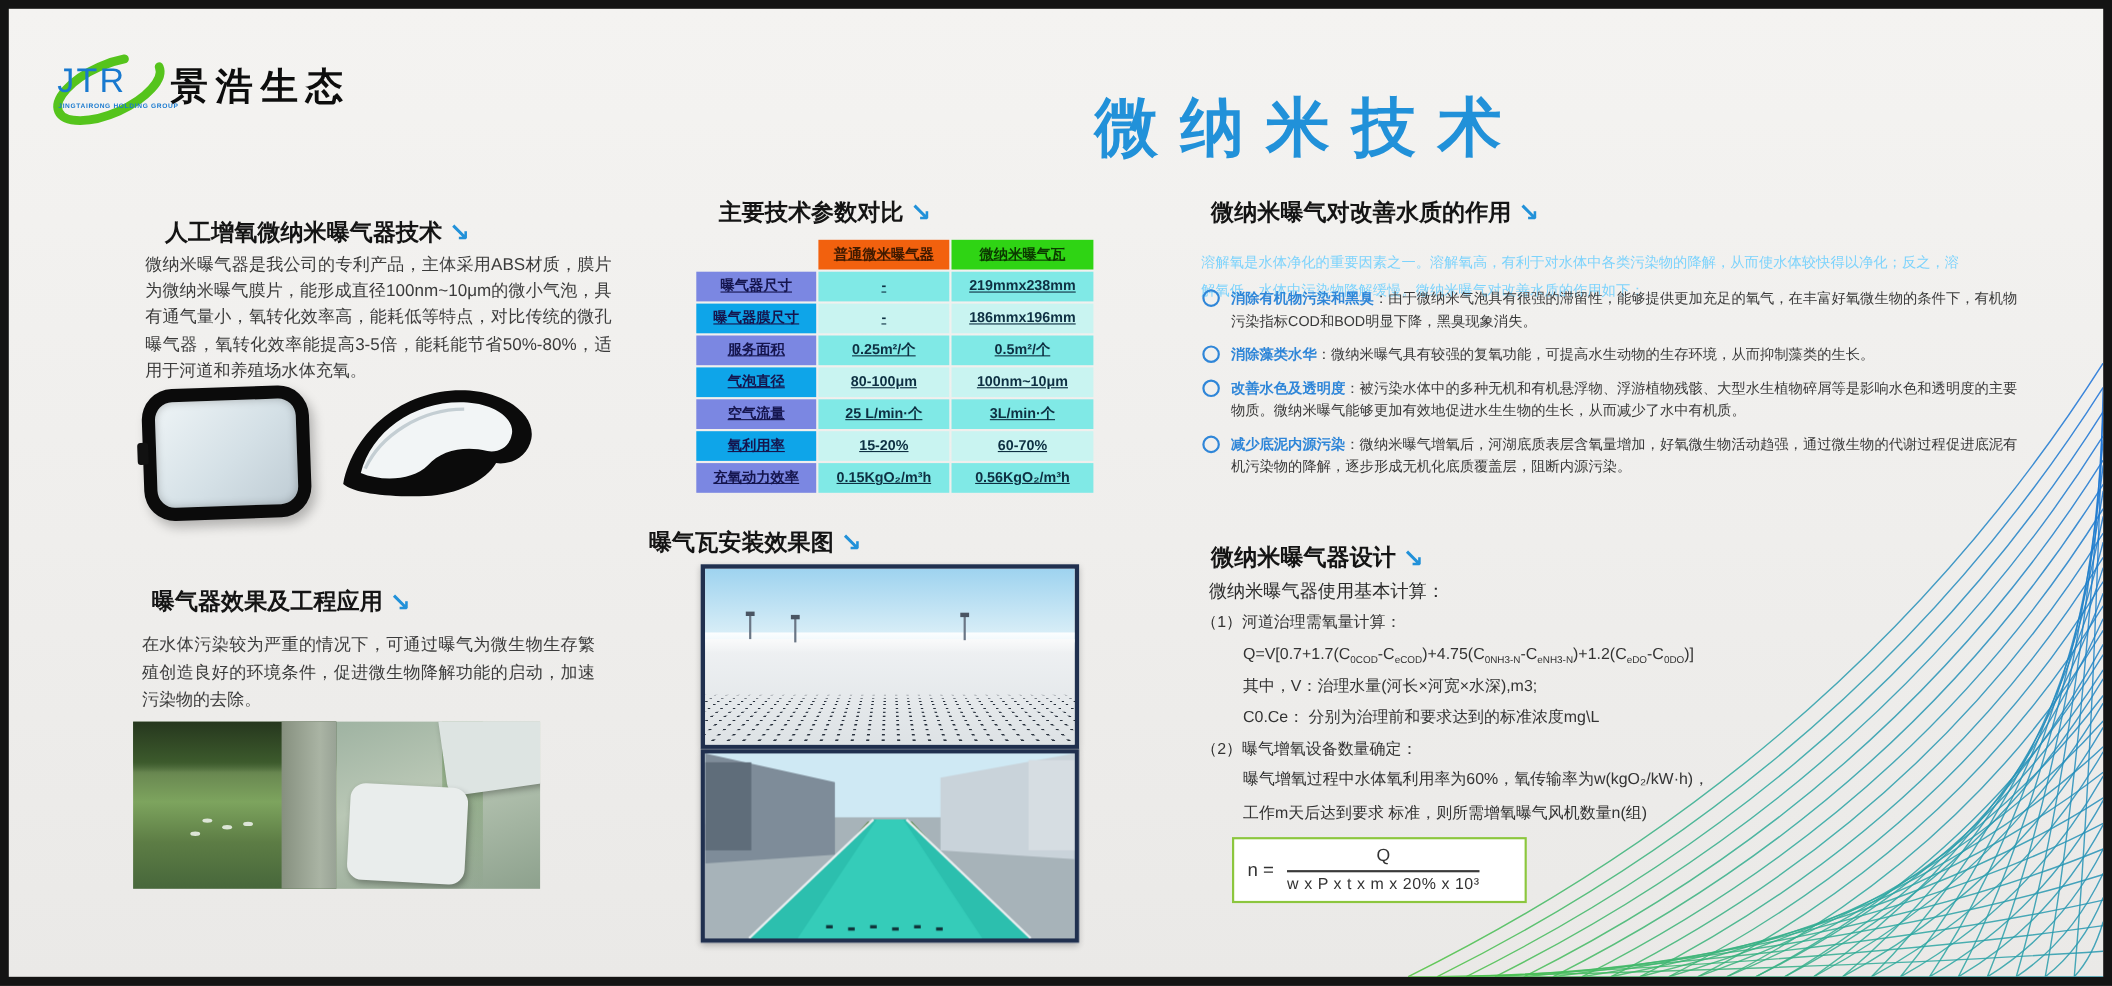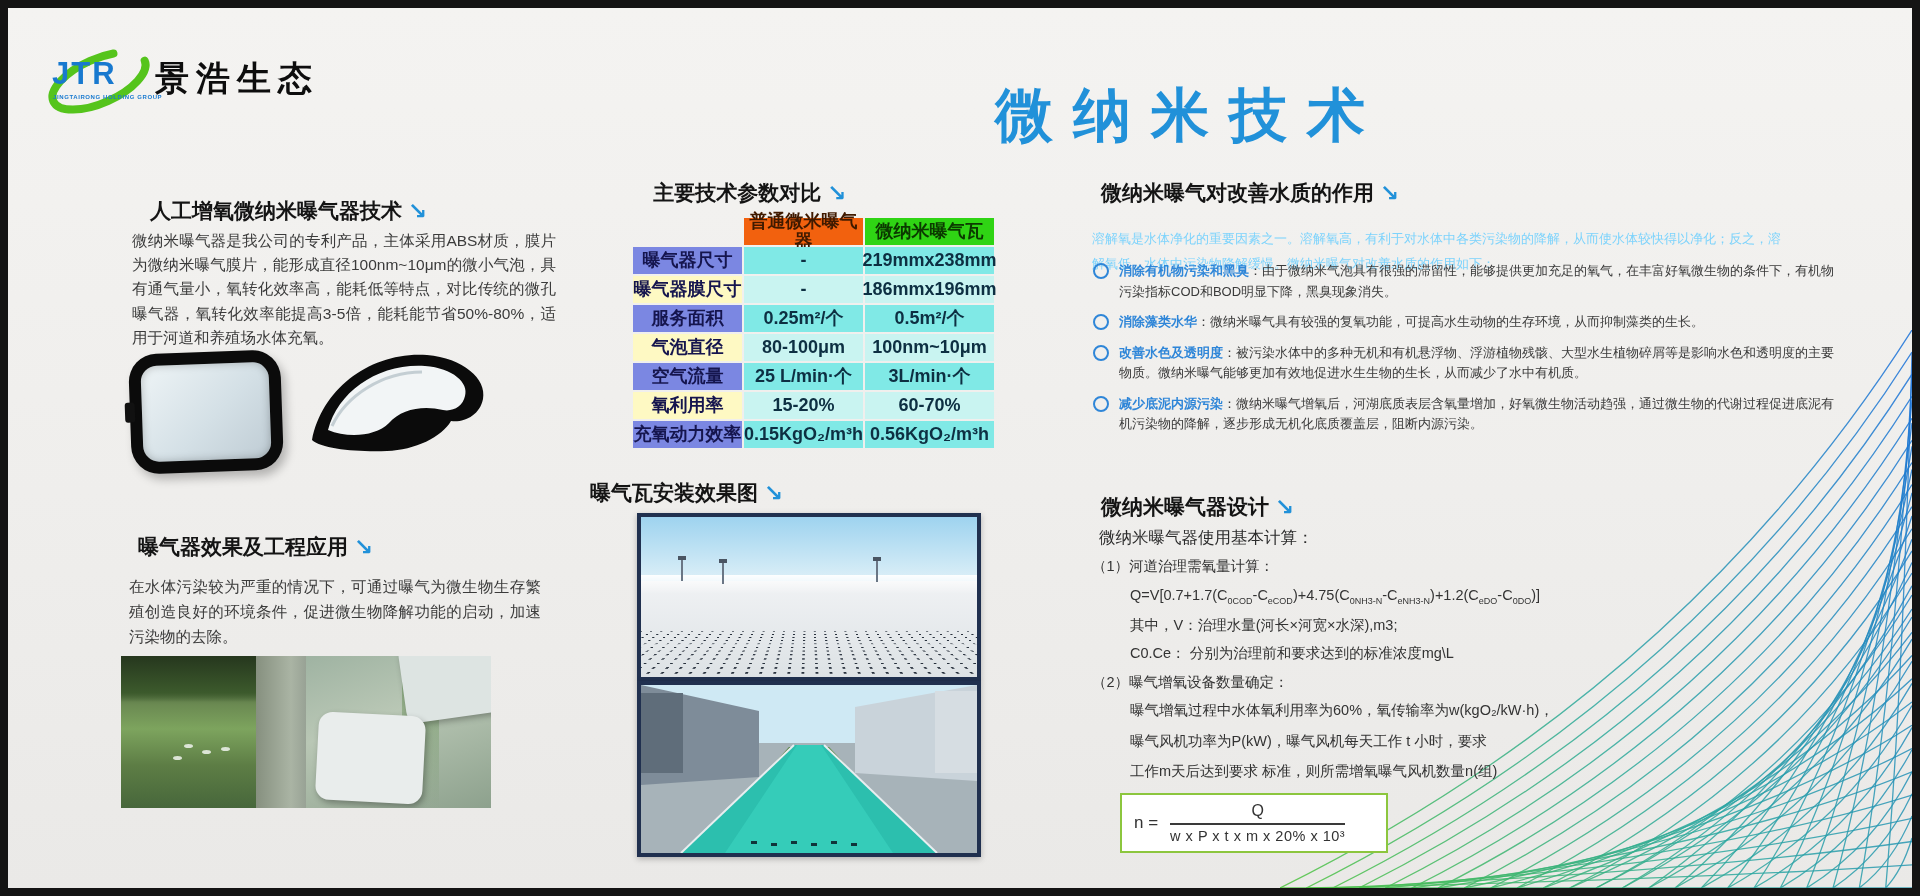--- a/index.html
+++ b/index.html
@@ -3,21 +3,21 @@
 <meta charset="utf-8">
 <style>
   html,body{margin:0;padding:0;background:#333;}
   .page{position:relative;width:1920px;height:896px;overflow:hidden;background:#141414;
         font-family:"Liberation Sans","DejaVu Sans",sans-serif;}
   .inner-bg{position:absolute;inset:8px;background:linear-gradient(180deg,#f4f3f1 0%,#efeeec 55%,#eae9e7 100%);z-index:0;}
   .abs{position:absolute;z-index:2;}
 
   
   .logo-swoosh{left:44px;top:44px;width:110px;height:74px;z-index:2;}
-  .logo-jtr{left:52px;top:56px;font-size:31px;font-weight:700;color:#1879cf;letter-spacing:2px;z-index:3;}
+  .logo-jtr{left:52px;top:56px;font-size:31px;font-weight:400;color:#1879cf;letter-spacing:2px;z-index:3;}
   .logo-group{left:53px;top:94px;font-size:6px;font-weight:700;color:#1879cf;letter-spacing:0.6px;z-index:3;}
   .logo-company{left:155px;top:56px;font-size:34px;font-weight:700;color:#0d0d0d;letter-spacing:7px;
                 font-family:"Liberation Serif","DejaVu Serif",serif;z-index:2;}
 
   
   .page-title{left:890px;top:38px;width:600px;text-align:center;font-size:58px;font-weight:700;
               color:#2191d9;letter-spacing:20px;z-index:2;}
 
   
   .sec-h{font-size:21px;font-weight:700;color:#141414;white-space:nowrap;}
@@ -52,26 +52,26 @@
   .photo-tiles .moss{position:absolute;left:52%;top:0;width:20%;height:100%;
         background:linear-gradient(180deg,rgba(86,134,66,.55),rgba(86,134,66,0));}
   .photo-tiles .tile1{position:absolute;left:6%;bottom:4%;width:58%;height:58%;background:#e9edec;border-radius:14px;
         transform:rotate(3deg);box-shadow:2px 3px 6px rgba(0,0,0,.3);}
   .photo-tiles .tile2{position:absolute;right:-10%;top:-12%;width:58%;height:52%;background:#dde4e2;border-radius:12px;
         transform:rotate(-8deg);box-shadow:2px 3px 6px rgba(0,0,0,.3);}
 
   
   .params-h{left:590px;top:179px;width:320px;text-align:center;}
   .tbl{left:633px;top:218px;display:grid;grid-template-columns:109px 119px 129px;grid-auto-rows:27px;gap:2px;z-index:2;}
-  .cell{display:flex;align-items:center;justify-content:center;font-size:18px;font-weight:700;text-align:center;line-height:1.1;}
+  .cell{display:flex;align-items:center;justify-content:center;font-size:13px;font-weight:700;text-align:center;line-height:1.1;text-decoration:underline;}
   .cell.empty{background:transparent;}
   .ch.o{background:#f2610e;color:#401a00;}
   .ch.g{background:#2fd414;color:#0b3a00;}
   .lab.dk{background:#7b87e2;color:#15154e;}
-  .lab.lt{background:#fef9c3;color:#15154e;}
+  .lab.lt{background:#0ea5e9;color:#15154e;}
   .val.dk{background:#80e9e6;color:#0d2f42;}
   .val.lt{background:#c9f4f1;color:#0d2f42;}
 
   
   .install-h{left:590px;top:479px;width:320px;text-align:left;}
   .fig{border:4px solid #20304f;background:#dfe4e7;overflow:hidden;box-shadow:0 2px 6px rgba(0,0,0,.25);z-index:2;}
   .fig1{left:637px;top:513px;width:336px;height:160px;}
   .fig1 .sky{position:absolute;left:0;top:0;right:0;height:42%;background:linear-gradient(180deg,#9ed3ef,#e0f1f8);}
   .fig1 .ground{position:absolute;left:0;top:40%;right:0;bottom:0;background:linear-gradient(180deg,#f0f2f4,#dde2e5);}
   .fig1 .dots{position:absolute;left:-30%;right:-30%;bottom:-6px;height:92%;
@@ -267,21 +267,20 @@
   </div>
   <div class="abs design-sub">微纳米曝气器使用基本计算：</div>
 
   <div class="abs calc">
     <div class="row">（1）河道治理需氧量计算：</div>
     <div class="row ind"><span>Q=V[0.7+1.7(C</span><sub>0COD</sub><span>-C</span><sub>eCOD</sub><span>)+4.75(C</span><sub>0NH3-N</sub><span>-C</span><sub>eNH3-N</sub><span>)+1.2(C</span><sub>eDO</sub><span>-C</span><sub>0DO</sub><span>)]</span></div>
     <div class="row ind">其中，V：治理水量(河长×河宽×水深),m3;</div>
     <div class="row ind">C0.Ce： 分别为治理前和要求达到的标准浓度mg\L</div>
     <div class="row">（2）曝气增氧设备数量确定：</div>
     <div class="row ind sp">曝气增氧过程中水体氧利用率为60%，氧传输率为w(kgO₂/kW·h)，</div>
-    <div class="row ind sp">曝气风机功率为P(kW)，曝气风机每天工作 t 小时，要求</div>
     <div class="row ind sp">工作m天后达到要求 标准，则所需增氧曝气风机数量n(组)</div>
     <div class="nbox">
       <span class="nlhs">n =</span>
       <div class="frac">
         <div class="num">Q</div>
         <div class="den">w x P x t x m x 20% x 10³</div>
       </div>
     </div>
   </div>
 

